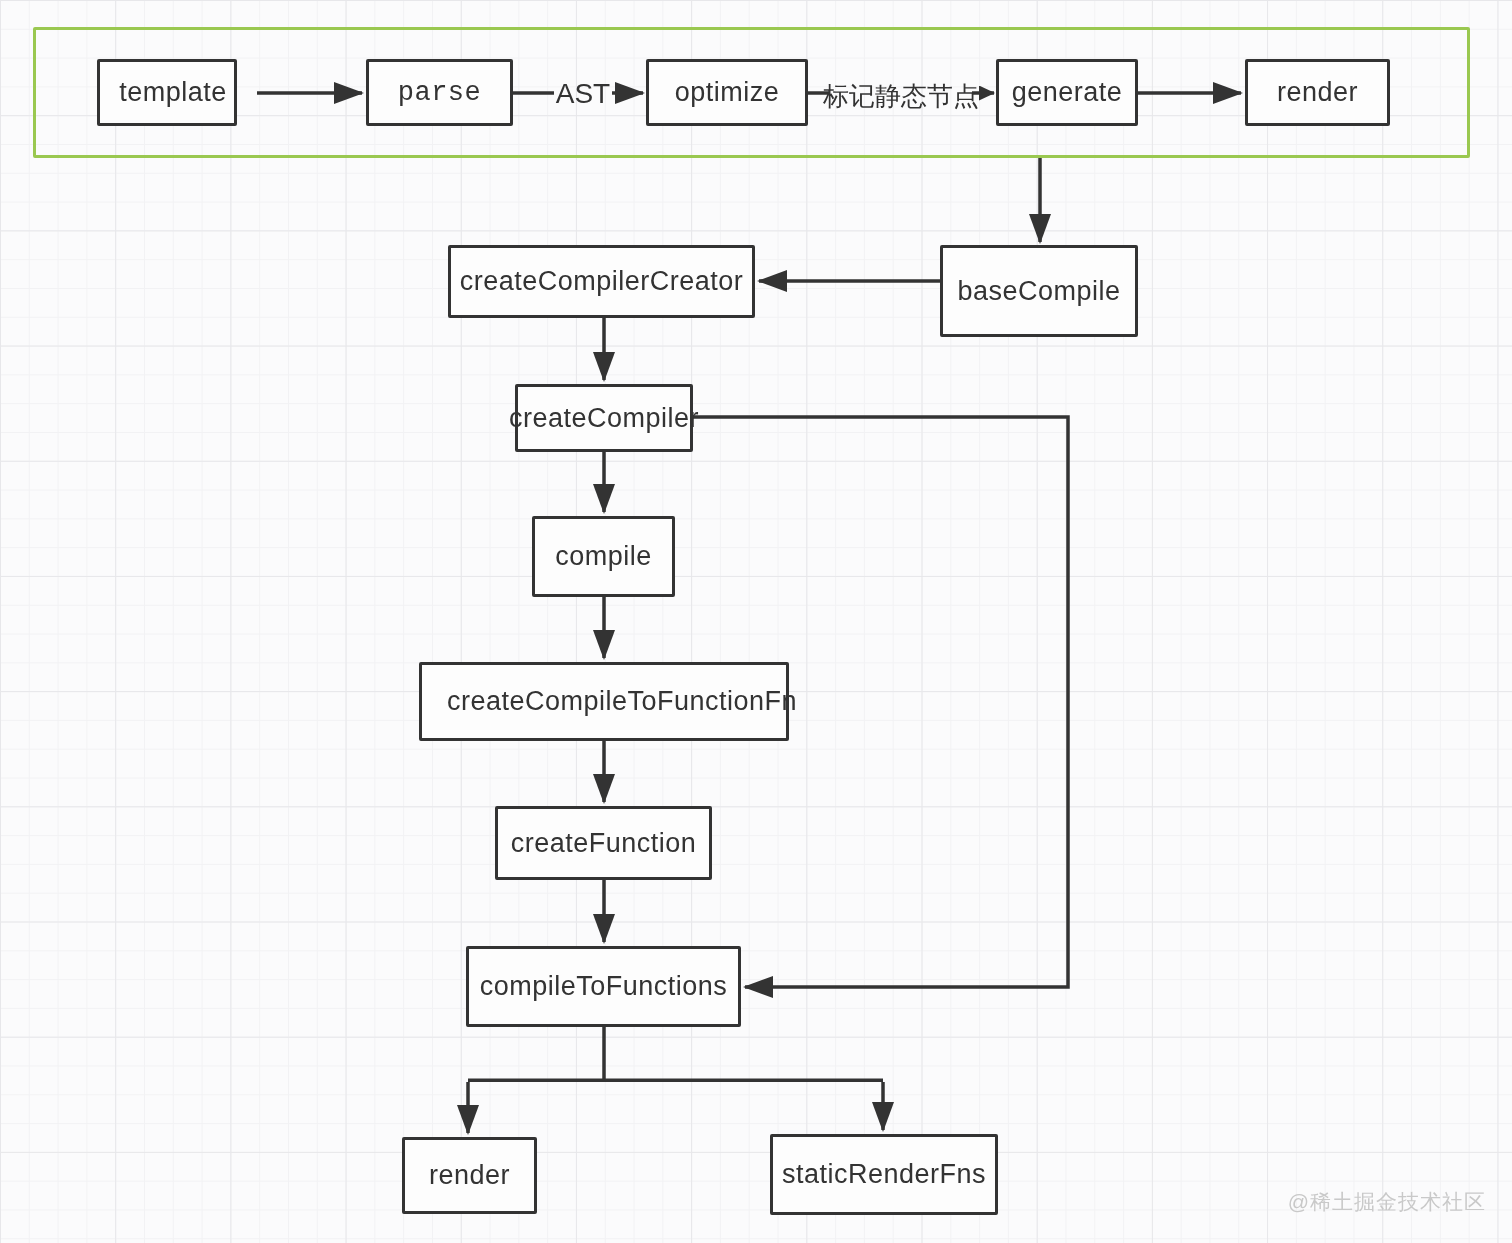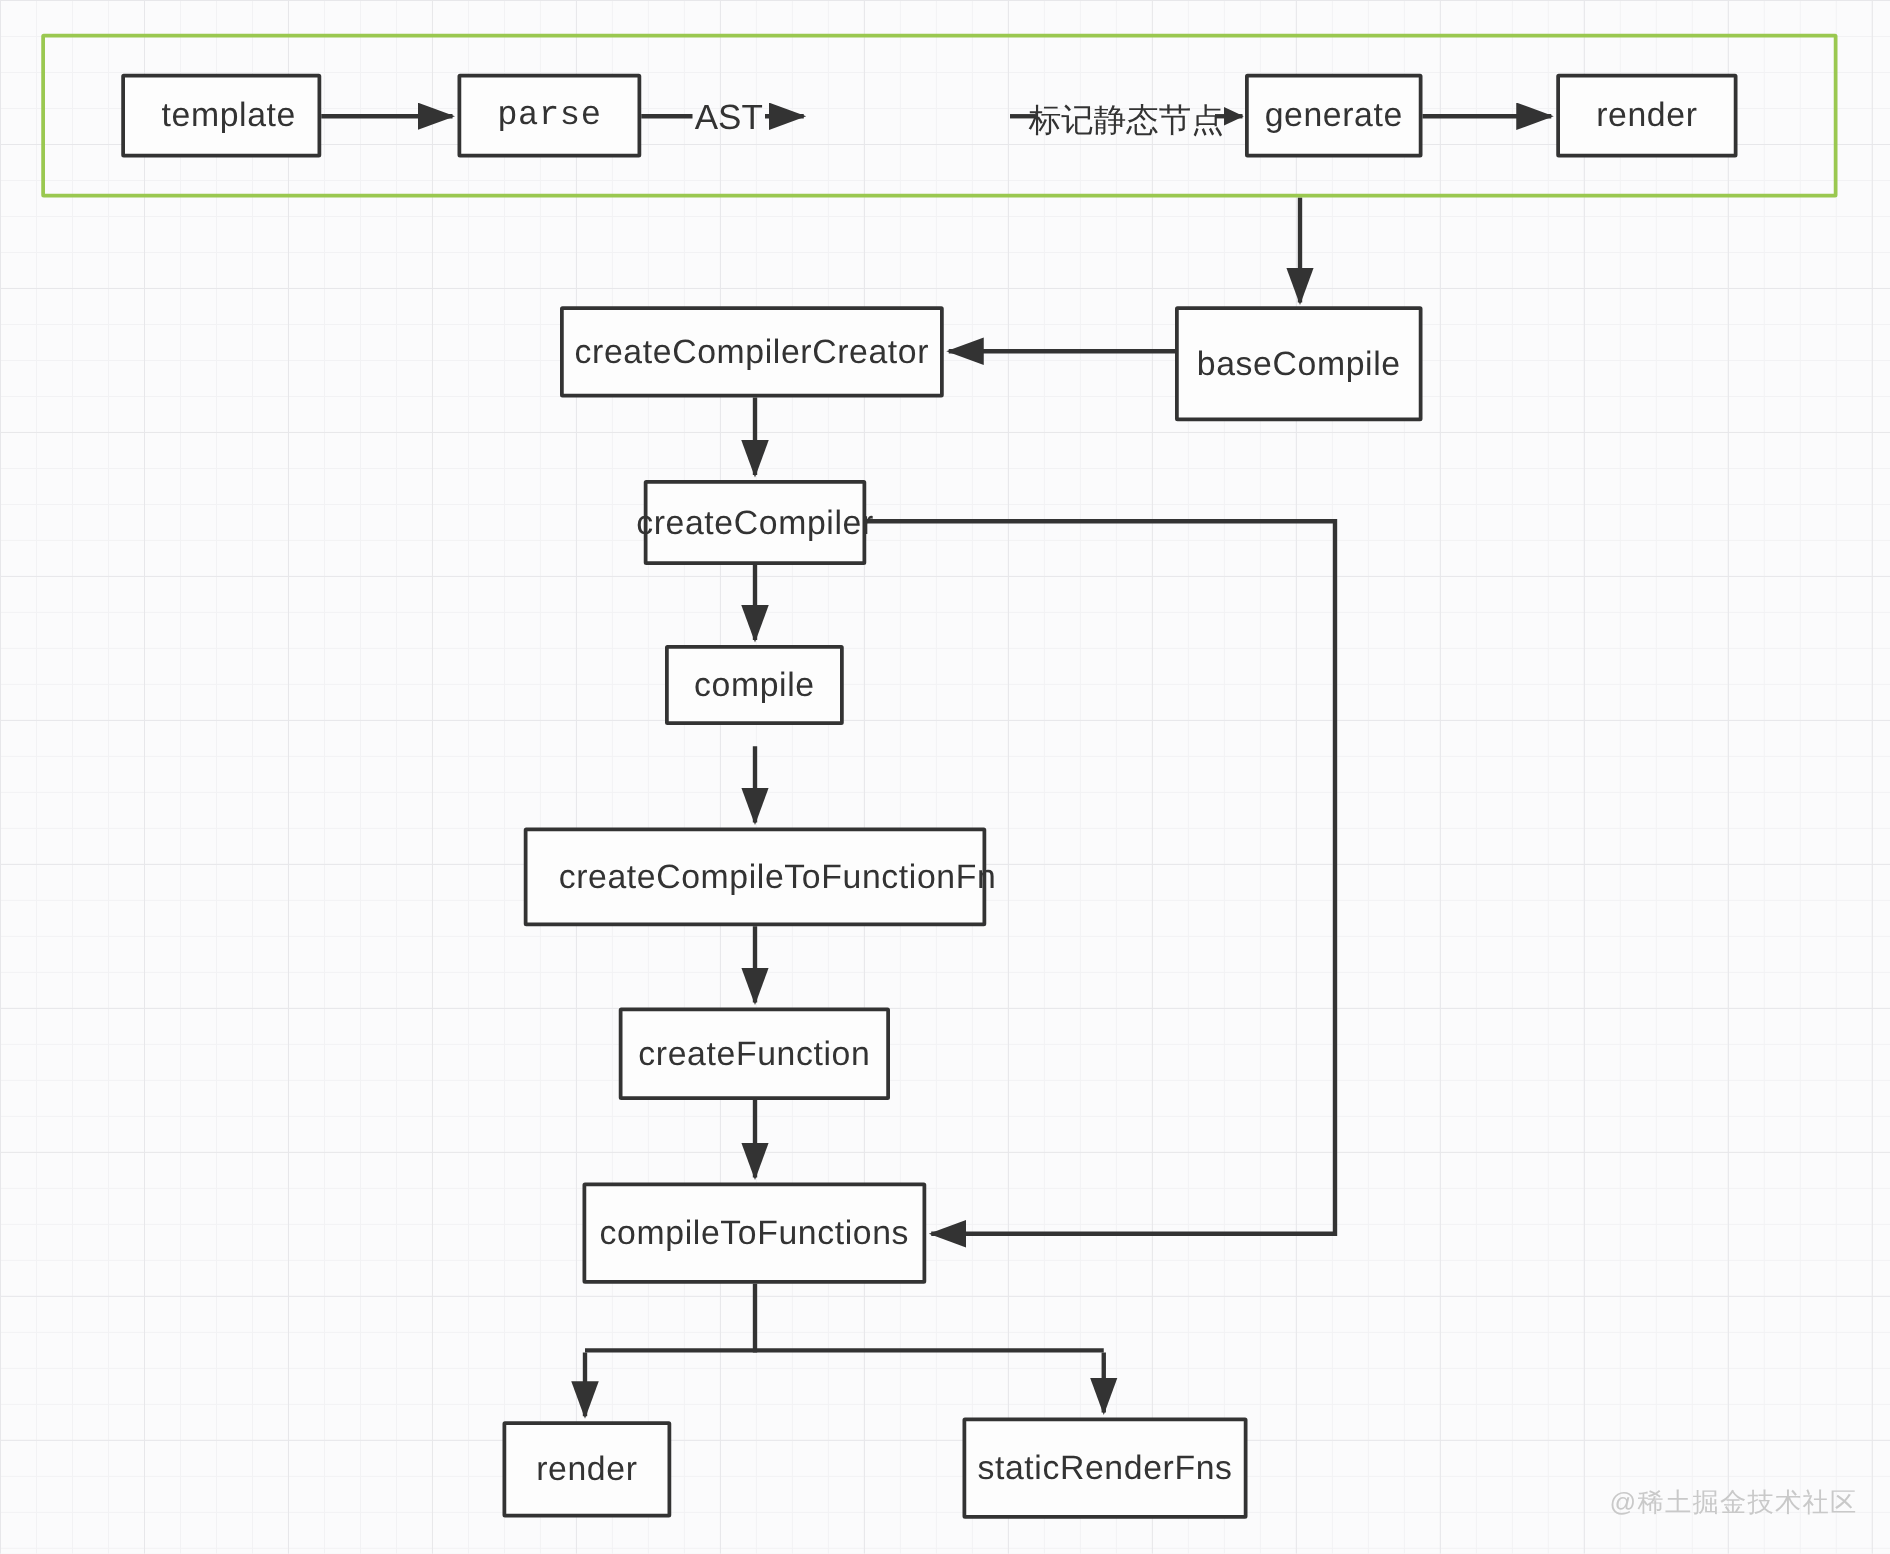--- a/index.html
+++ b/index.html
@@ -60,29 +60,29 @@
   #label-ast   { left: 552px; top: 76px; width: 62px;  height: 36px; font-size: 28px; }
   #label-mark  { left: 822px; top: 78px; width: 158px; height: 36px; font-size: 26px; }
   .watermark {
     position: absolute;
     right: 26px; top: 1188px;
     color: #c9c9c9;
     font-size: 21px;
     letter-spacing: 1px;
   }
   
-  #n-template        { left: 97px;   top: 59px;   width: 160px; height: 67px; padding-left: 12px; }
+  #n-template        { left: 97px;   top: 59px;   width: 140px; height: 67px; padding-left: 12px; }
   #n-parse           { left: 366px;  top: 59px;   width: 147px; height: 67px; font-family: Liberation Mono, monospace; }
   #n-optimize        { left: 646px;  top: 59px;   width: 162px; height: 67px; }
   #n-generate        { left: 996px;  top: 59px;   width: 142px; height: 67px; }
   #n-render-top      { left: 1245px; top: 59px;   width: 145px; height: 67px; }
   #n-baseCompile     { left: 940px;  top: 245px;  width: 198px; height: 92px; }
   #n-createCompilerCreator { left: 448px; top: 245px; width: 307px; height: 73px; }
   #n-createCompiler  { left: 515px;  top: 384px;  width: 178px; height: 68px; }
-  #n-compile         { left: 532px;  top: 516px;  width: 143px; height: 64px; }
+  #n-compile         { left: 532px;  top: 516px;  width: 143px; height: 81px; }
   #n-createCompileToFunctionFn { left: 419px; top: 662px; width: 370px; height: 79px; padding-left: 36px; }
   #n-createFunction  { left: 495px;  top: 806px;  width: 217px; height: 74px; }
   #n-compileToFunctions { left: 466px; top: 946px; width: 275px; height: 81px; }
   #n-render-bottom   { left: 402px;  top: 1137px; width: 135px; height: 77px; }
   #n-staticRenderFns { left: 770px;  top: 1134px; width: 228px; height: 81px; }
 </style>
 </head>
 <body>
 
 <div id="stage">
@@ -115,20 +115,21 @@
       <line x1="468" y1="1080.25" x2="883" y2="1080.25"></line>
       <line x1="468" y1="1082" x2="468" y2="1133" marker-end="url(#arrowBig)"></line>
       <line x1="883" y1="1082" x2="883" y2="1130" marker-end="url(#arrowBig)"></line>
     </g>
   </svg>
 
   <div class="green-frame"></div>
 
   <div class="node" id="n-template">template</div>
   <div class="node" id="n-parse">parse</div>
+  <div class="node" id="n-optimize">optimize</div>
   <div class="node" id="n-generate">generate</div>
   <div class="node" id="n-render-top">render</div>
 
   <div class="edge-label" id="label-ast">AST</div>
   <div class="edge-label" id="label-mark">标记静态节点</div>
 
   <div class="node" id="n-baseCompile">baseCompile</div>
   <div class="node" id="n-createCompiler">createCompiler</div>
   <div class="node" id="n-createCompilerCreator">createCompilerCreator</div>
   <div class="node" id="n-compile">compile</div>

